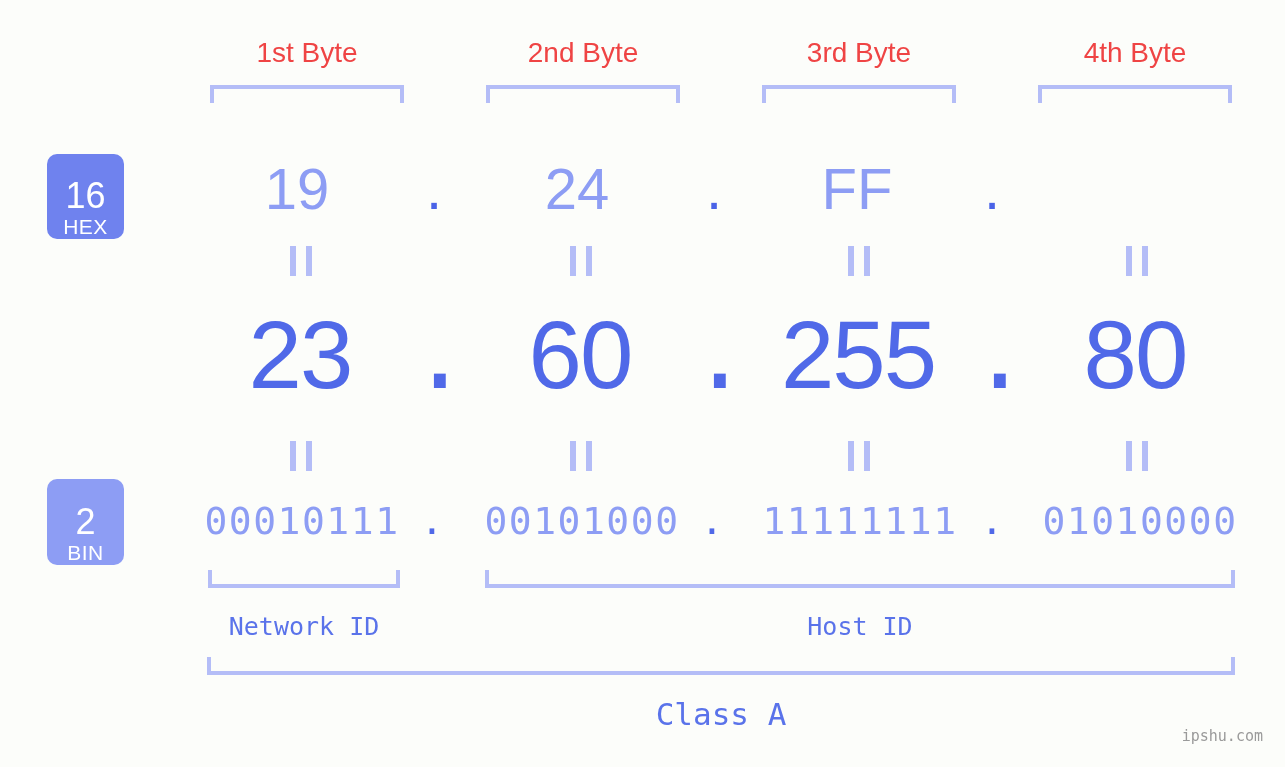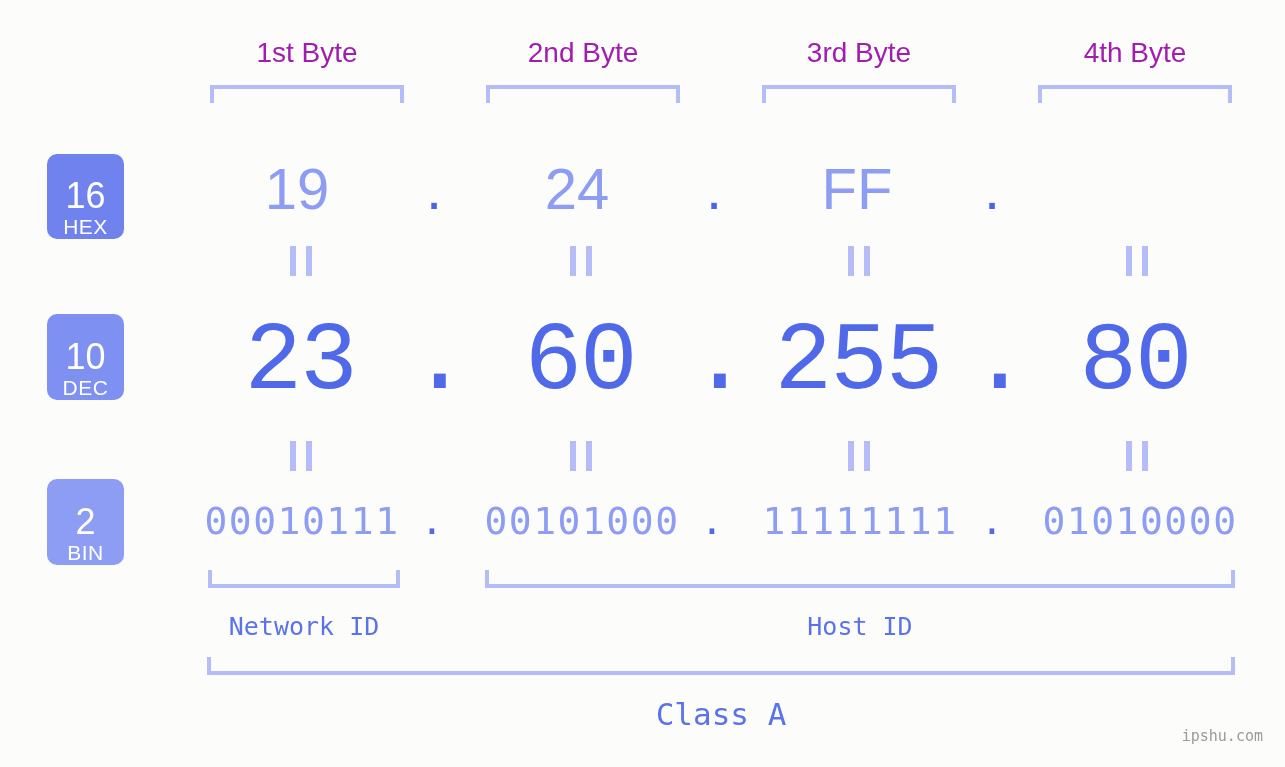--- a/index.html
+++ b/index.html
@@ -24,21 +24,21 @@
 
   
   .byte-label {
     position: absolute;
     top: 32px;
     height: 42px;
     line-height: 42px;
     text-align: center;
     font-family: "Liberation Sans", sans-serif;
     font-size: 28px;
-    color: #a21caf;
+    color: #ef4444;
     white-space: nowrap;
   }
 
   
   .bracket-top {
     position: absolute;
     height: 18px;
     border-top: 4px solid #b4bdf7;
     border-left: 4px solid #b4bdf7;
     border-right: 4px solid #b4bdf7;
@@ -106,24 +106,24 @@
     height: 78px;
     line-height: 78px;
     font-family: "Liberation Sans", sans-serif;
     font-size: 58px;
     color: #4a63e7;
     width: 40px;
   }
 
   
   .dec-val {
-    top: 304px;
+    top: 296px;
     height: 118px;
     line-height: 118px;
-    font-family: Liberation Mono, monospace;
+    font-family: Liberation Sans, sans-serif;
     font-size: 96px;
     color: #5069e8;
     letter-spacing: -2px;
   }
   .dec-dot {
     top: 296px;
     height: 118px;
     line-height: 118px;
     font-family: "DejaVu Sans Mono", monospace;
     font-size: 96px;
@@ -200,24 +200,20 @@
   <div class="byte-label" style="left:1038px; width:194px;">4th Byte</div>
 
   <div class="bracket-top" style="left:210px; top:85px; width:194px;"></div>
   <div class="bracket-top" style="left:486px; top:85px; width:194px;"></div>
   <div class="bracket-top" style="left:762px; top:85px; width:194px;"></div>
   <div class="bracket-top" style="left:1038px; top:85px; width:194px;"></div>
 
   <div class="badge" id="badge-hex">
     <span class="num">16</span>
     <span class="name">HEX</span>
-  </div>
-  <div class="badge" id="badge-dec">
-    <span class="num">10</span>
-    <span class="name">DEC</span>
   </div>
   <div class="badge" id="badge-bin">
     <span class="num">2</span>
     <span class="name">BIN</span>
   </div>
 
   <div class="cell hex-val" style="left:200px; width:194px;">19</div>
   <div class="cell hex-dot" style="left:414px;">.</div>
   <div class="cell hex-val" style="left:480px; width:194px;">24</div>
   <div class="cell hex-dot" style="left:694px;">.</div>

